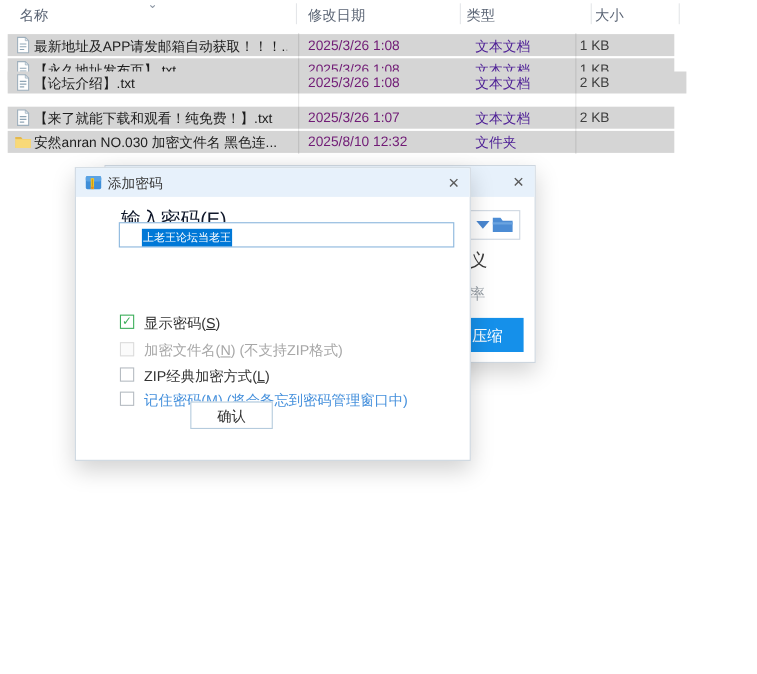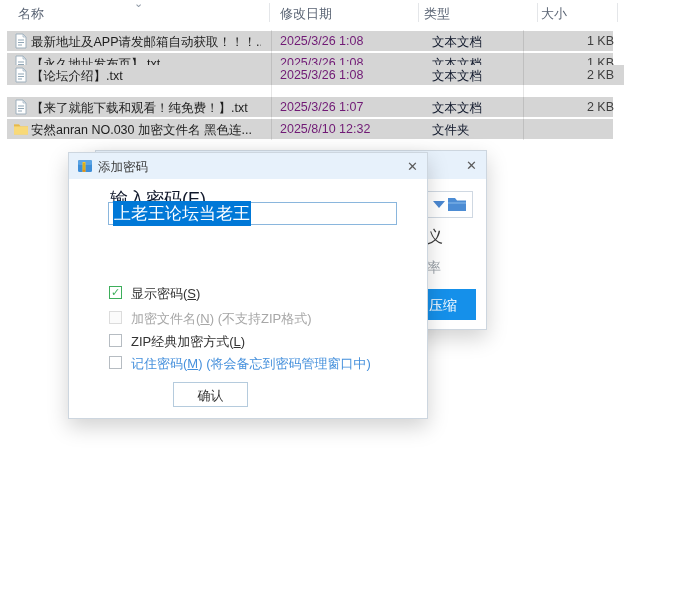--- a/index.html
+++ b/index.html
@@ -12,42 +12,42 @@
   .list-header{position:absolute;left:0;top:0;width:688px;height:26px;}
   .col-label{position:absolute;top:5px;font-size:13px;color:#5a6474;white-space:nowrap;}
   .col-sep{position:absolute;top:3px;height:19px;width:1px;background:#e4e6e9;}
   .sort-chevron{position:absolute;left:134px;top:-3px;font-size:11px;color:#8b95a3;}
 
   .file-row{position:absolute;left:7px;width:606px;height:20px;background:#d5d5d5;}
   .file-row .ficon{position:absolute;left:6px;top:2px;width:16px;height:16px;}
   .cell{position:absolute;top:3px;font-size:12.5px;color:#2b2b2b;white-space:nowrap;}
   .cell.name{left:24px;width:230px;overflow:hidden;color:#1d1d1d;}
   .cell.date{left:273px;color:#701a75;}
-  .cell.type{left:425px;color:#0f172a;}
-  .cell.size{left:520px;width:87px;text-align:right;color:#3f3f3f;}
+  .cell.type{left:425px;color:#4c1d95;}
+  .cell.size{left:520px;width:87px;color:#3f3f3f;}
   .row-colline{position:absolute;top:30px;height:110px;width:1px;background:rgba(0,0,0,0.10);}
 
   
   .dialog{position:absolute;background:#fff;border:1px solid #cdd6df;
           box-shadow:0 8px 20px rgba(0,0,0,0.18);box-sizing:border-box;}
   .titlebar{position:absolute;left:0;top:0;right:0;background:#e7f1fb;}
   .dlg-title{position:absolute;left:29px;top:6px;font-size:12.5px;color:#3a3a3a;white-space:nowrap;}
   .close-x{position:absolute;font-size:13px;color:#5a5a5a;cursor:default;line-height:1;}
 
   .back-dialog{left:95px;top:150px;width:392px;height:180px;z-index:5;}
   .back-dialog .titlebar{height:28px;}
   .front-dialog{left:68px;top:152px;width:360px;height:267px;z-index:10;}
   .front-dialog .titlebar{height:26px;}
 
   .dlg-icon{position:absolute;left:8px;top:5px;width:16px;height:16px;}
 
   .field-label{position:absolute;left:41px;top:34px;font-size:18px;color:#0f172a;}
   .input-field{position:absolute;left:39px;top:49px;width:283px;height:21px;
-               border:1px solid #8ab6dd;background:#fff;font-size:17px;
-               display:flex;align-items:center;padding-left:4px;box-sizing:content-box;}
+               border:1px solid #8ab6dd;background:#fff;font-size:10px;
+               display:flex;align-items:flex-end;padding-left:20px;box-sizing:content-box;}
   .sel-text{background:#0078d7;color:#fff;padding:1px 1px;}
 
   .cb-row{position:absolute;left:40px;height:16px;font-size:13px;white-space:nowrap;}
   .cb-box{position:absolute;left:0;top:0;width:13px;height:13px;border:1px solid #b6bcc2;
           background:#fff;box-sizing:border-box;text-align:center;line-height:11px;font-size:11px;}
   .cb-box.checked{border-color:#3dae5b;color:#3dae5b;font-weight:bold;}
   .cb-box.disabled{border-color:#dcdcdc;background:#fbfbfb;}
   .cb-label{position:absolute;left:22px;top:-1px;color:#333;}
   .cb-label.disabled{color:#a7a7a7;}
   .cb-label.link{color:#4590dc;}
@@ -238,14 +238,14 @@
     </span>
   </div>
 
   <div class="cb-row" style="top:203px;">
     <span class="cb-box"></span>
     <span class="cb-label link">
       <span>记住密码(</span><span class="u">M</span><span>) (将会备忘到密码管理窗口中)</span>
     </span>
   </div>
 
-  <button class="dlg-btn" style="left:104px;top:229px;">确认</button>
+  <button class="dlg-btn" style="left:104px;top:212px;">确认</button>
 </div>
 
 </body></html>

